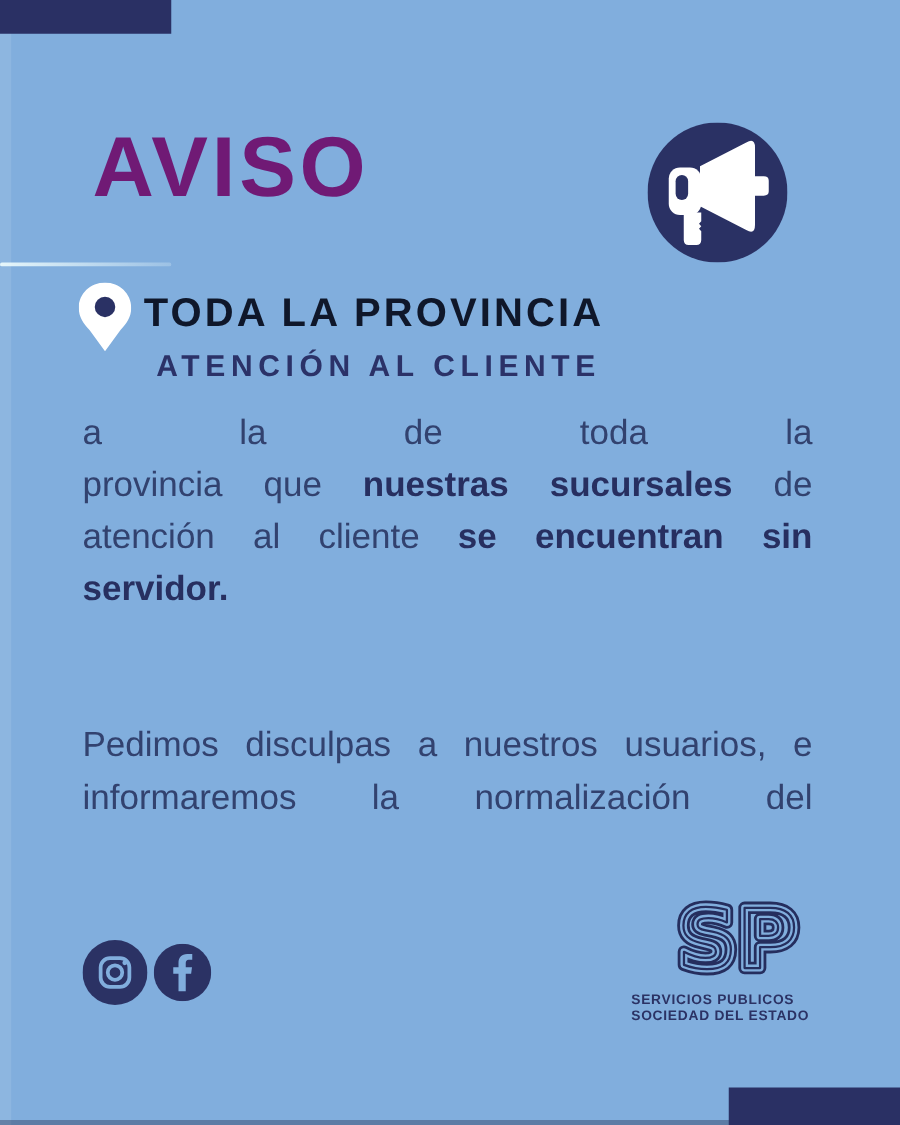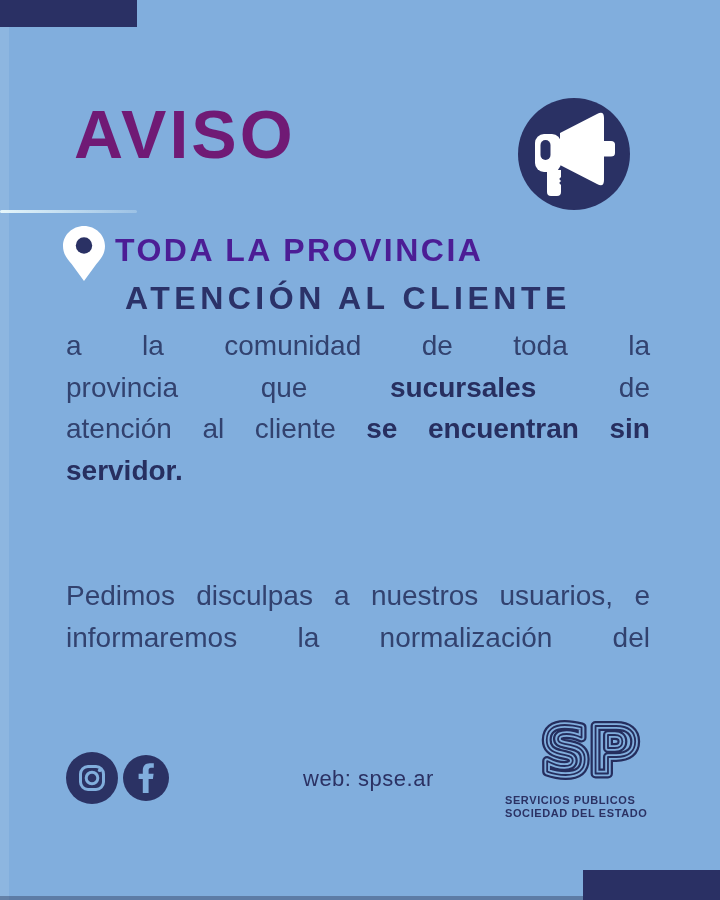--- a/index.html
+++ b/index.html
@@ -36,25 +36,25 @@
     left:0;top:210px;width:137px;height:3px;
     background:linear-gradient(to right, rgba(235,250,252,0.95), rgba(235,250,252,0.25));
     border-radius:2px;
   }
 
   
   .pin{left:63px;top:226px;width:42px;height:55px;}
   .loc-title{
     left:115px;top:233px;
     font-size:32px;font-weight:700;letter-spacing:2.5px;
-    color:#4c1d95;line-height:1.1;
+    color:#0f172a;line-height:1.1;
   }
   .loc-subtitle{
     left:125px;top:281px;
-    font-size:32px;font-weight:700;letter-spacing:4.5px;
+    font-size:24px;font-weight:700;letter-spacing:4.5px;
     color:#2B3268;line-height:1.1;
   }
 
   
   .para{
     left:66px;width:584px;
     font-size:28px;color:#32426F;
   }
   .para1{top:325px;}
   .para2{top:575px;}
@@ -105,22 +105,22 @@
   <div class="abs pin">
     <svg width="42" height="55" viewBox="0 0 42 55">
       <path d="M21,0 C9.4,0 0,9 0,20.1 C0,27.4 3.6,32.5 8.6,38 L21,55 L33.4,38 C38.4,32.5 42,27.4 42,20.1 C42,9 32.6,0 21,0 Z" fill="#FFFFFF"></path>
       <circle cx="21" cy="19.5" r="8.2" fill="#2A3164"></circle>
     </svg>
   </div>
   <div class="abs loc-title">TODA LA PROVINCIA</div>
   <div class="abs loc-subtitle">ATENCIÓN AL CLIENTE</div>
 
   <div class="abs para para1">
-      <div class="bline just"><span>a</span><span>la</span><span>comunidad</span><span>de</span><span>toda</span><span>la</span></div>
-      <div class="bline just"><span>provincia</span><span>que</span><span class="b">sucursales</span><span>de</span></div>
+      <div class="bline just"><span>a</span><span>la</span><span>de</span><span>toda</span><span>la</span></div>
+      <div class="bline just"><span>provincia</span><span>que</span><span class="b">nuestras</span><span class="b">sucursales</span><span>de</span></div>
       <div class="bline just"><span>atención</span><span>al</span><span>cliente</span><span class="b">se</span><span class="b">encuentran</span><span class="b">sin</span></div>
       <div class="bline"><span class="b">servidor.</span></div>
     </div>
   <div class="abs para para2">
       <div class="bline just"><span>Pedimos</span><span>disculpas</span><span>a</span><span>nuestros</span><span>usuarios,</span><span>e</span></div>
       <div class="bline just"><span>informaremos</span><span>la</span><span>normalización</span><span>del</span></div>
     </div>
 
   <div class="abs social insta">
     <svg width="52" height="52" viewBox="0 0 52 52">
@@ -129,21 +129,20 @@
       <circle cx="26" cy="26" r="5.8" fill="none" stroke="#81AEDD" stroke-width="3"></circle>
       <circle cx="33.8" cy="18.2" r="1.9" fill="#81AEDD"></circle>
     </svg>
   </div>
   <div class="abs fb">
     <svg width="46" height="46" viewBox="0 0 46 46">
       <circle cx="23" cy="23" r="23" fill="#2B3264"></circle>
       <path d="M25.6,23.9 h4.3 l0.7,-5.2 h-5 v-3.3 c0,-1.5 0.8,-2.6 2.3,-2.6 h2.9 V8.2 h-4 c-4.6,0 -7,2.8 -7,7.2 v3.3 h-4.2 v5.2 h4.2 V38 h5.8 Z" fill="#81AEDD"></path>
     </svg>
   </div>
-  <div class="abs web">web: spse.ar</div>
 
   <div class="abs sp-logo">
     <svg width="136" height="70" viewBox="0 0 136 70">
       <g font-family="DejaVu Sans, sans-serif" font-weight="bold" font-size="66" text-anchor="middle">
         <text x="68" y="60" fill="none" stroke="#252E5E" stroke-width="10" stroke-linejoin="round">SP</text>
         <text x="68" y="60" fill="none" stroke="#81AEDD" stroke-width="5.5" stroke-linejoin="round">SP</text>
         <text x="68" y="60" fill="none" stroke="#252E5E" stroke-width="1.8" stroke-linejoin="round">SP</text>
       </g>
     </svg>
   </div>

